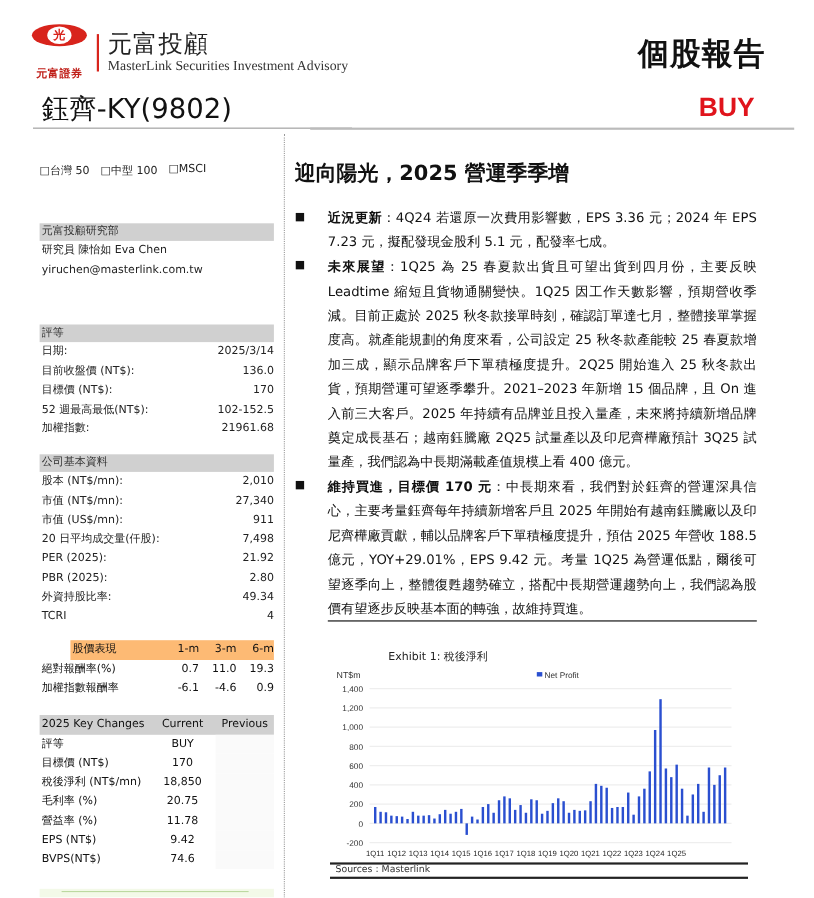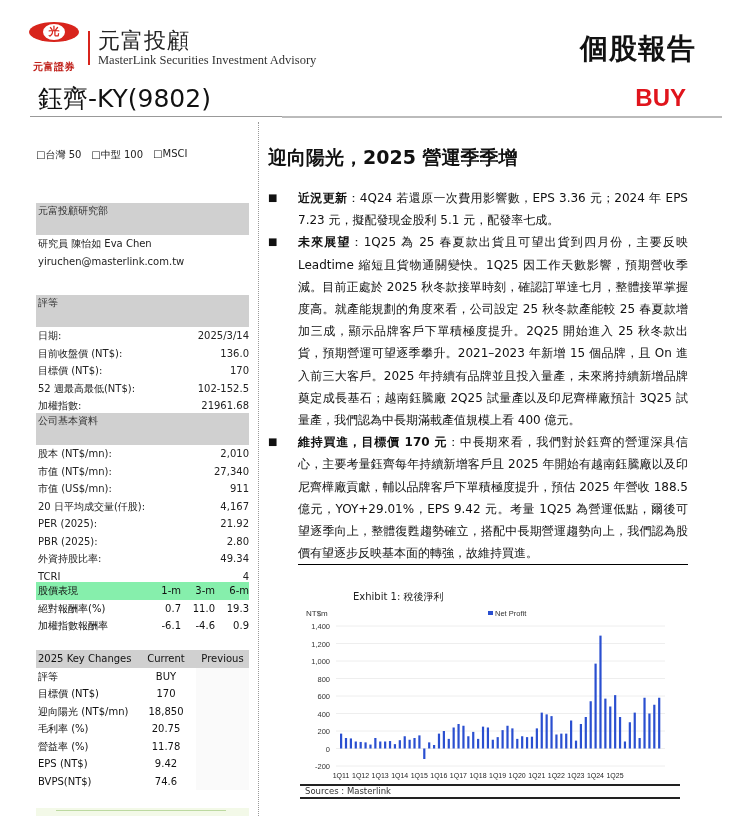--- a/index.html
+++ b/index.html
@@ -21,27 +21,27 @@
   .rating-badge { position: absolute; right: 54px; top: 84px; font-size: 24px; font-weight: bold; color: #e0141c; font-family: "Liberation Sans", sans-serif; }
   .header-rule { position: absolute; left: 30px; top: 116px; width: 290px; height: 1px; background: #999; }
   .header-rule2 { position: absolute; left: 282px; top: 116px; width: 440px; height: 2px; background: #bbb; }
 
   .vdivider { position: absolute; left: 258px; top: 122px; width: 0; height: 694px; border-left: 1px dotted #999; }
 
   
   .left { position: absolute; left: 36px; width: 213px; font-size: 10px; }
   .idx-row { top: 148px; display: flex; gap: 10px; color: #222; font-size: 10px; }
   .idx-row span { white-space: nowrap; }
-  .section-head { background: #d0d0d0; color: #333; height: 32px; line-height: 16px; padding-left: 2px; font-size: 10px; }
+  .section-head { background: #d0d0d0; color: #333; height: 16px; line-height: 16px; padding-left: 2px; font-size: 10px; }
   .kv { display: flex; justify-content: space-between; height: 17.5px; line-height: 17.5px; color: #222; }
   .kv .k { padding-left: 2px; }
   .plain { padding-left: 2px; line-height: 18px; color: #222; }
 
   .perf-head, .perf-row { display: grid; grid-template-columns: 1fr 44px 34px 34px; height: 17.5px; line-height: 17.5px; }
-  .perf-head { background: #86efac; }
+  .perf-head { background: #fdba74; margin-left: 28px; }
   .perf-head span, .perf-row span { text-align: right; }
   .perf-head span:first-child, .perf-row span:first-child { text-align: left; padding-left: 2px; }
 
   .kc-head, .kc-row { display: grid; grid-template-columns: 1fr 60px 53px; height: 17.5px; line-height: 17.5px; }
   .kc-head { background: #d0d0d0; }
   .kc-head span, .kc-row span { text-align: center; }
   .kc-head span:first-child, .kc-row span:first-child { text-align: left; padding-left: 2px; }
   .kc-row span:nth-child(3) { background: #fafafa; }
 
   .green-strip { position: absolute; left: 36px; top: 808px; width: 213px; height: 8px; background: #f3f9e8; }
@@ -131,21 +131,21 @@
   <div class="kv">
       <span class="k">市值 (NT$/mn):</span>
       <span>27,340</span>
     </div>
   <div class="kv">
       <span class="k">市值 (US$/mn):</span>
       <span>911</span>
     </div>
   <div class="kv">
       <span class="k">20 日平均成交量(仟股):</span>
-      <span>4,167</span>
+      <span>7,498</span>
     </div>
   <div class="kv">
       <span class="k">PER (2025):</span>
       <span>21.92</span>
     </div>
   <div class="kv">
       <span class="k">PBR (2025):</span>
       <span>2.80</span>
     </div>
   <div class="kv">
@@ -189,21 +189,21 @@
       <span>評等</span>
       <span>BUY</span>
       <span></span>
     </div>
   <div class="kc-row">
       <span>目標價 (NT$)</span>
       <span>170</span>
       <span></span>
     </div>
   <div class="kc-row">
-      <span>迎向陽光 (NT$/mn)</span>
+      <span>稅後淨利 (NT$/mn)</span>
       <span>18,850</span>
       <span></span>
     </div>
   <div class="kc-row">
       <span>毛利率 (%)</span>
       <span>20.75</span>
       <span></span>
     </div>
   <div class="kc-row">
       <span>營益率 (%)</span>

